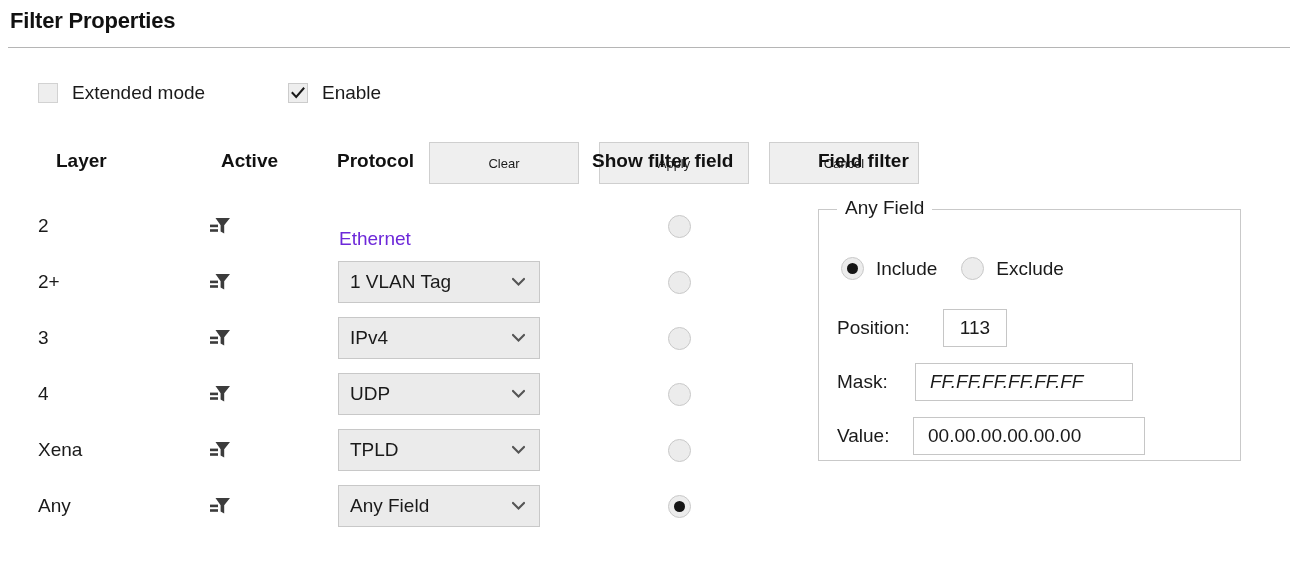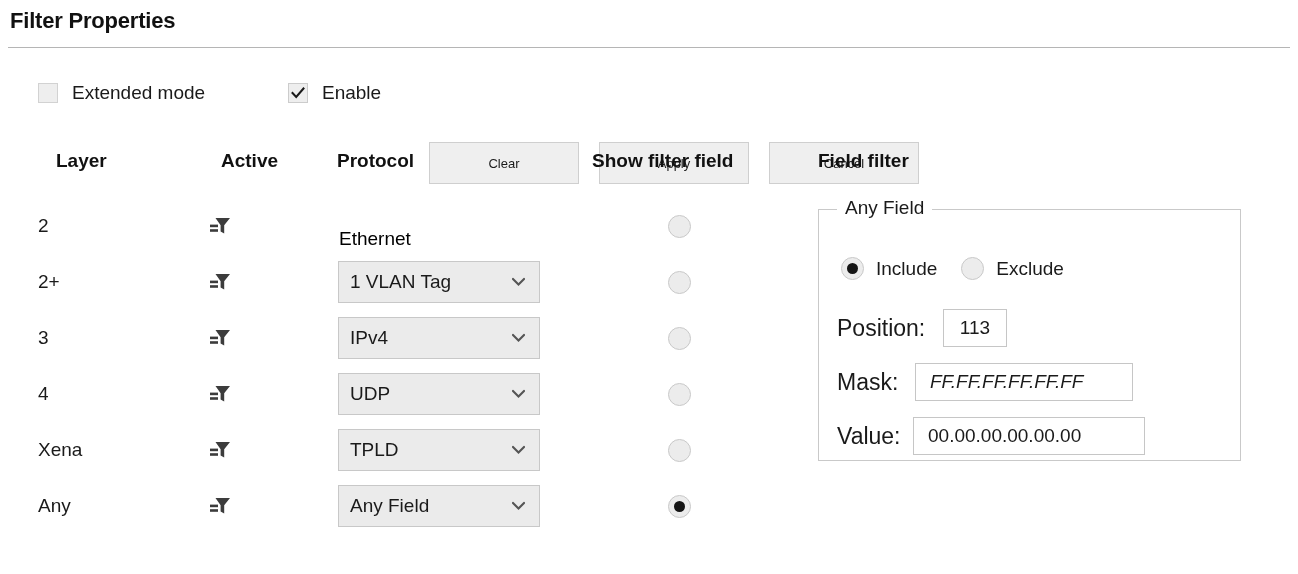--- a/index.html
+++ b/index.html
@@ -159,21 +159,21 @@
     position: absolute;
     left: 338px;
     top: 0;
     width: 210px;
     height: 56px;
     display: flex;
     align-items: center;
   }
   .static-proto {
     font-size: 19px;
-    color: #000000;
+    color: #6d28d9;
     padding-left: 1px;
     margin-top: 26px;
   }
   .combo {
     width: 202px;
     height: 42px;
     background: #ebebeb;
     border: 1px solid #c8c8c8;
     box-sizing: border-box;
     display: flex;
@@ -270,21 +270,21 @@
     color: #1a1a1a;
     white-space: nowrap;
   }
 
   .field-row {
     position: absolute;
     display: flex;
     align-items: center;
   }
   .field-row .f-label {
-    font-size: 23px;
+    font-size: 19px;
     color: #1a1a1a;
     white-space: nowrap;
   }
   .textbox {
     height: 38px;
     background: #ffffff;
     border: 1px solid #c6c6c6;
     box-sizing: border-box;
     display: flex;
     align-items: center;

